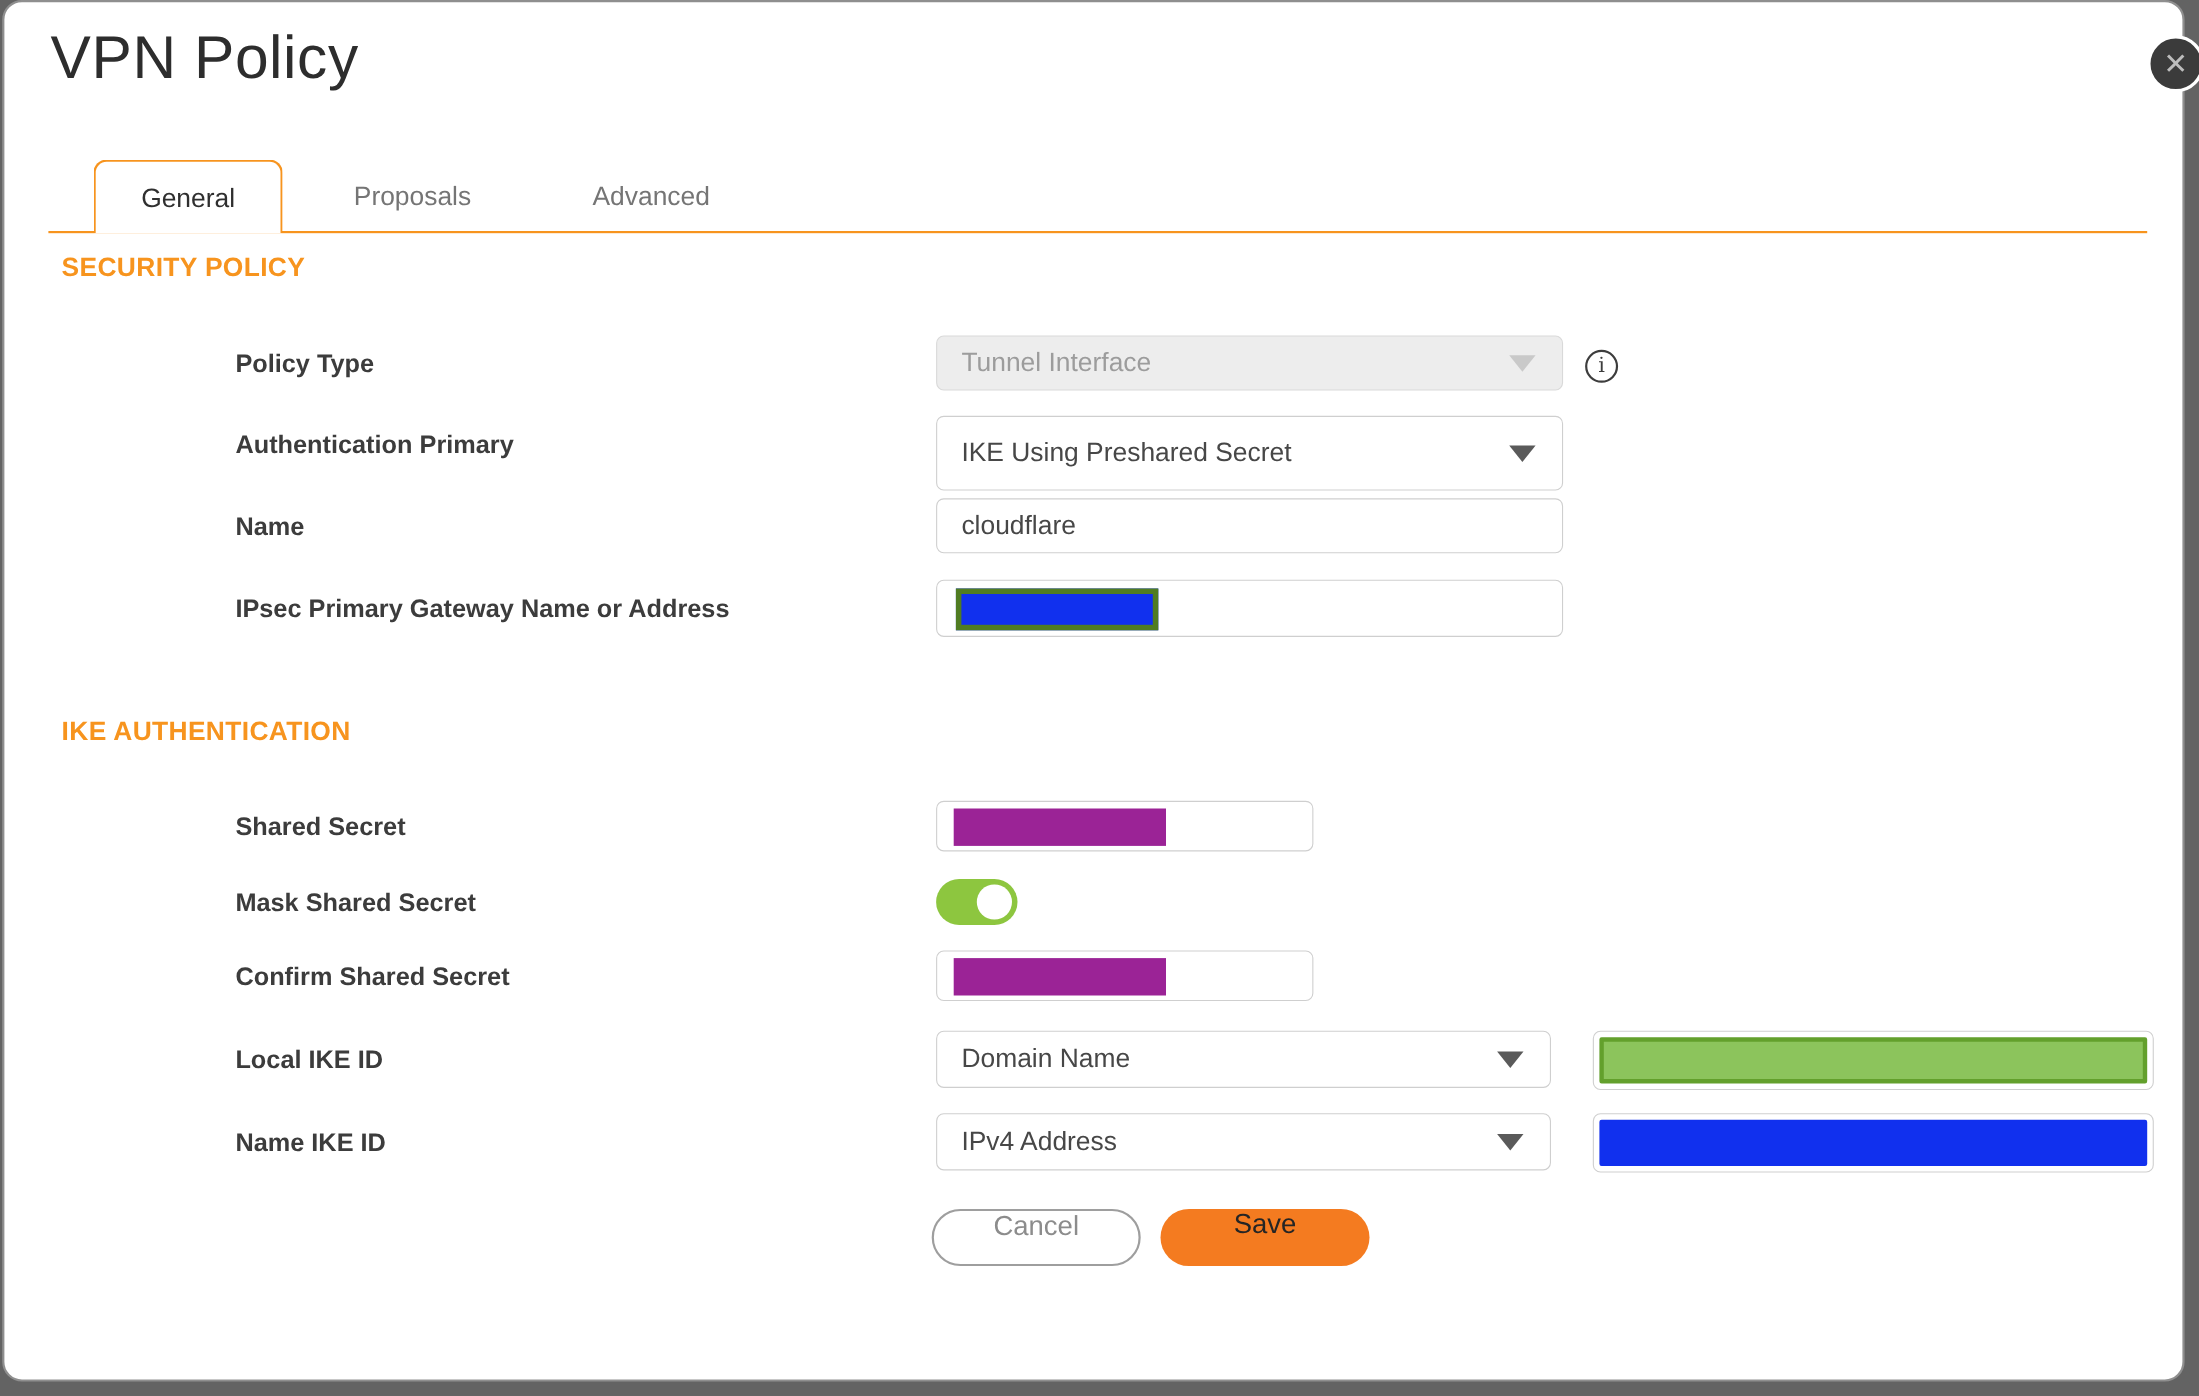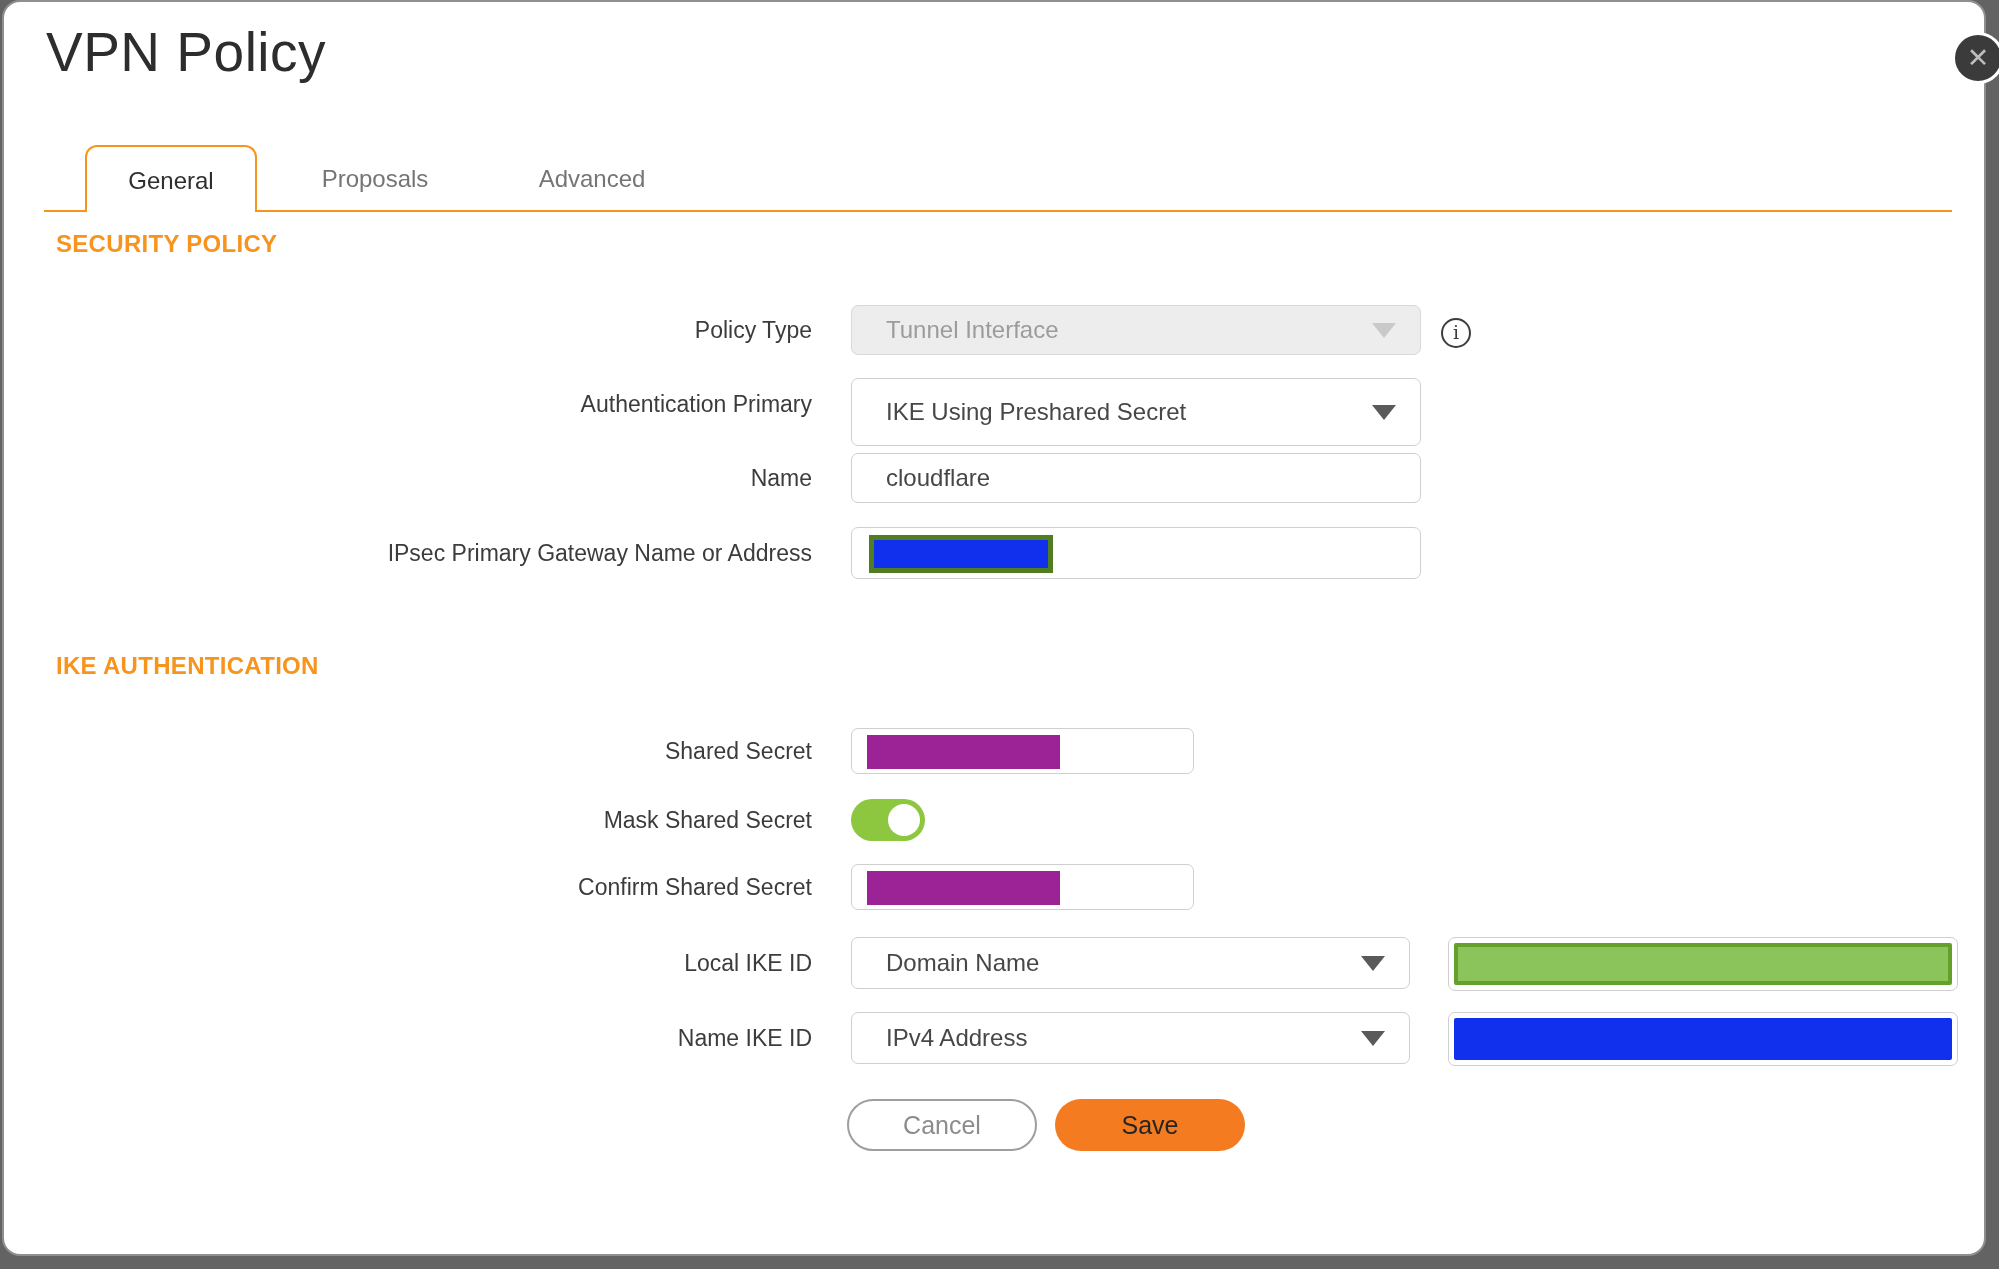--- a/index.html
+++ b/index.html
@@ -58,29 +58,29 @@
   
   .section-heading{
     position:absolute;left:52px;
     font-size:24px;font-weight:bold;
     color:var(--accent-orange,#F7941E);
     letter-spacing:0.3px;
   }
   
   .field-label{
     position:absolute;left:210px;width:598px;
-    text-align:right;font-size:23px;font-weight:normal;color:#3c3c3c;
+    font-size:23px;font-weight:bold;color:#3c3c3c;
   }
   
   .field{
     position:absolute;box-sizing:border-box;
     background:#ffffff;
     border:1px solid #cfcfcf;border-radius:7px;
     font-size:24px;color:#474747;
-    padding-left:34px;display:flex;align-items:center;
+    padding-left:22px;display:flex;align-items:center;
   }
   .field.disabled{
     background:#ededed;border-color:#d9d9d9;color:#9c9c9c;
   }
   .chevron{
     position:absolute;right:24px;top:50%;margin-top:-7px;
     width:0;height:0;
     border-left:12px solid transparent;
     border-right:12px solid transparent;
     border-top:15px solid #5a5a5a;
@@ -125,21 +125,21 @@
   }
   .toggle .knob{
     position:absolute;right:5px;top:5px;
     width:32px;height:32px;border-radius:50%;
     background:#ffffff;
   }
   
   .btn{
     position:absolute;top:1097px;height:52px;width:190px;
     box-sizing:border-box;border-radius:26px;
-    font-size:25px;display:flex;align-items:center;justify-content:center;
+    font-size:25px;display:flex;justify-content:center;
     cursor:pointer;
   }
   .btn.cancel{
     left:843px;background:#ffffff;border:2px solid #9e9e9e;color:#8c8c8c;
   }
   .btn.save{
     left:1051px;background:var(--save-orange,#F47B20);border:none;color:#252525;
   }
 </style>
 </head>

